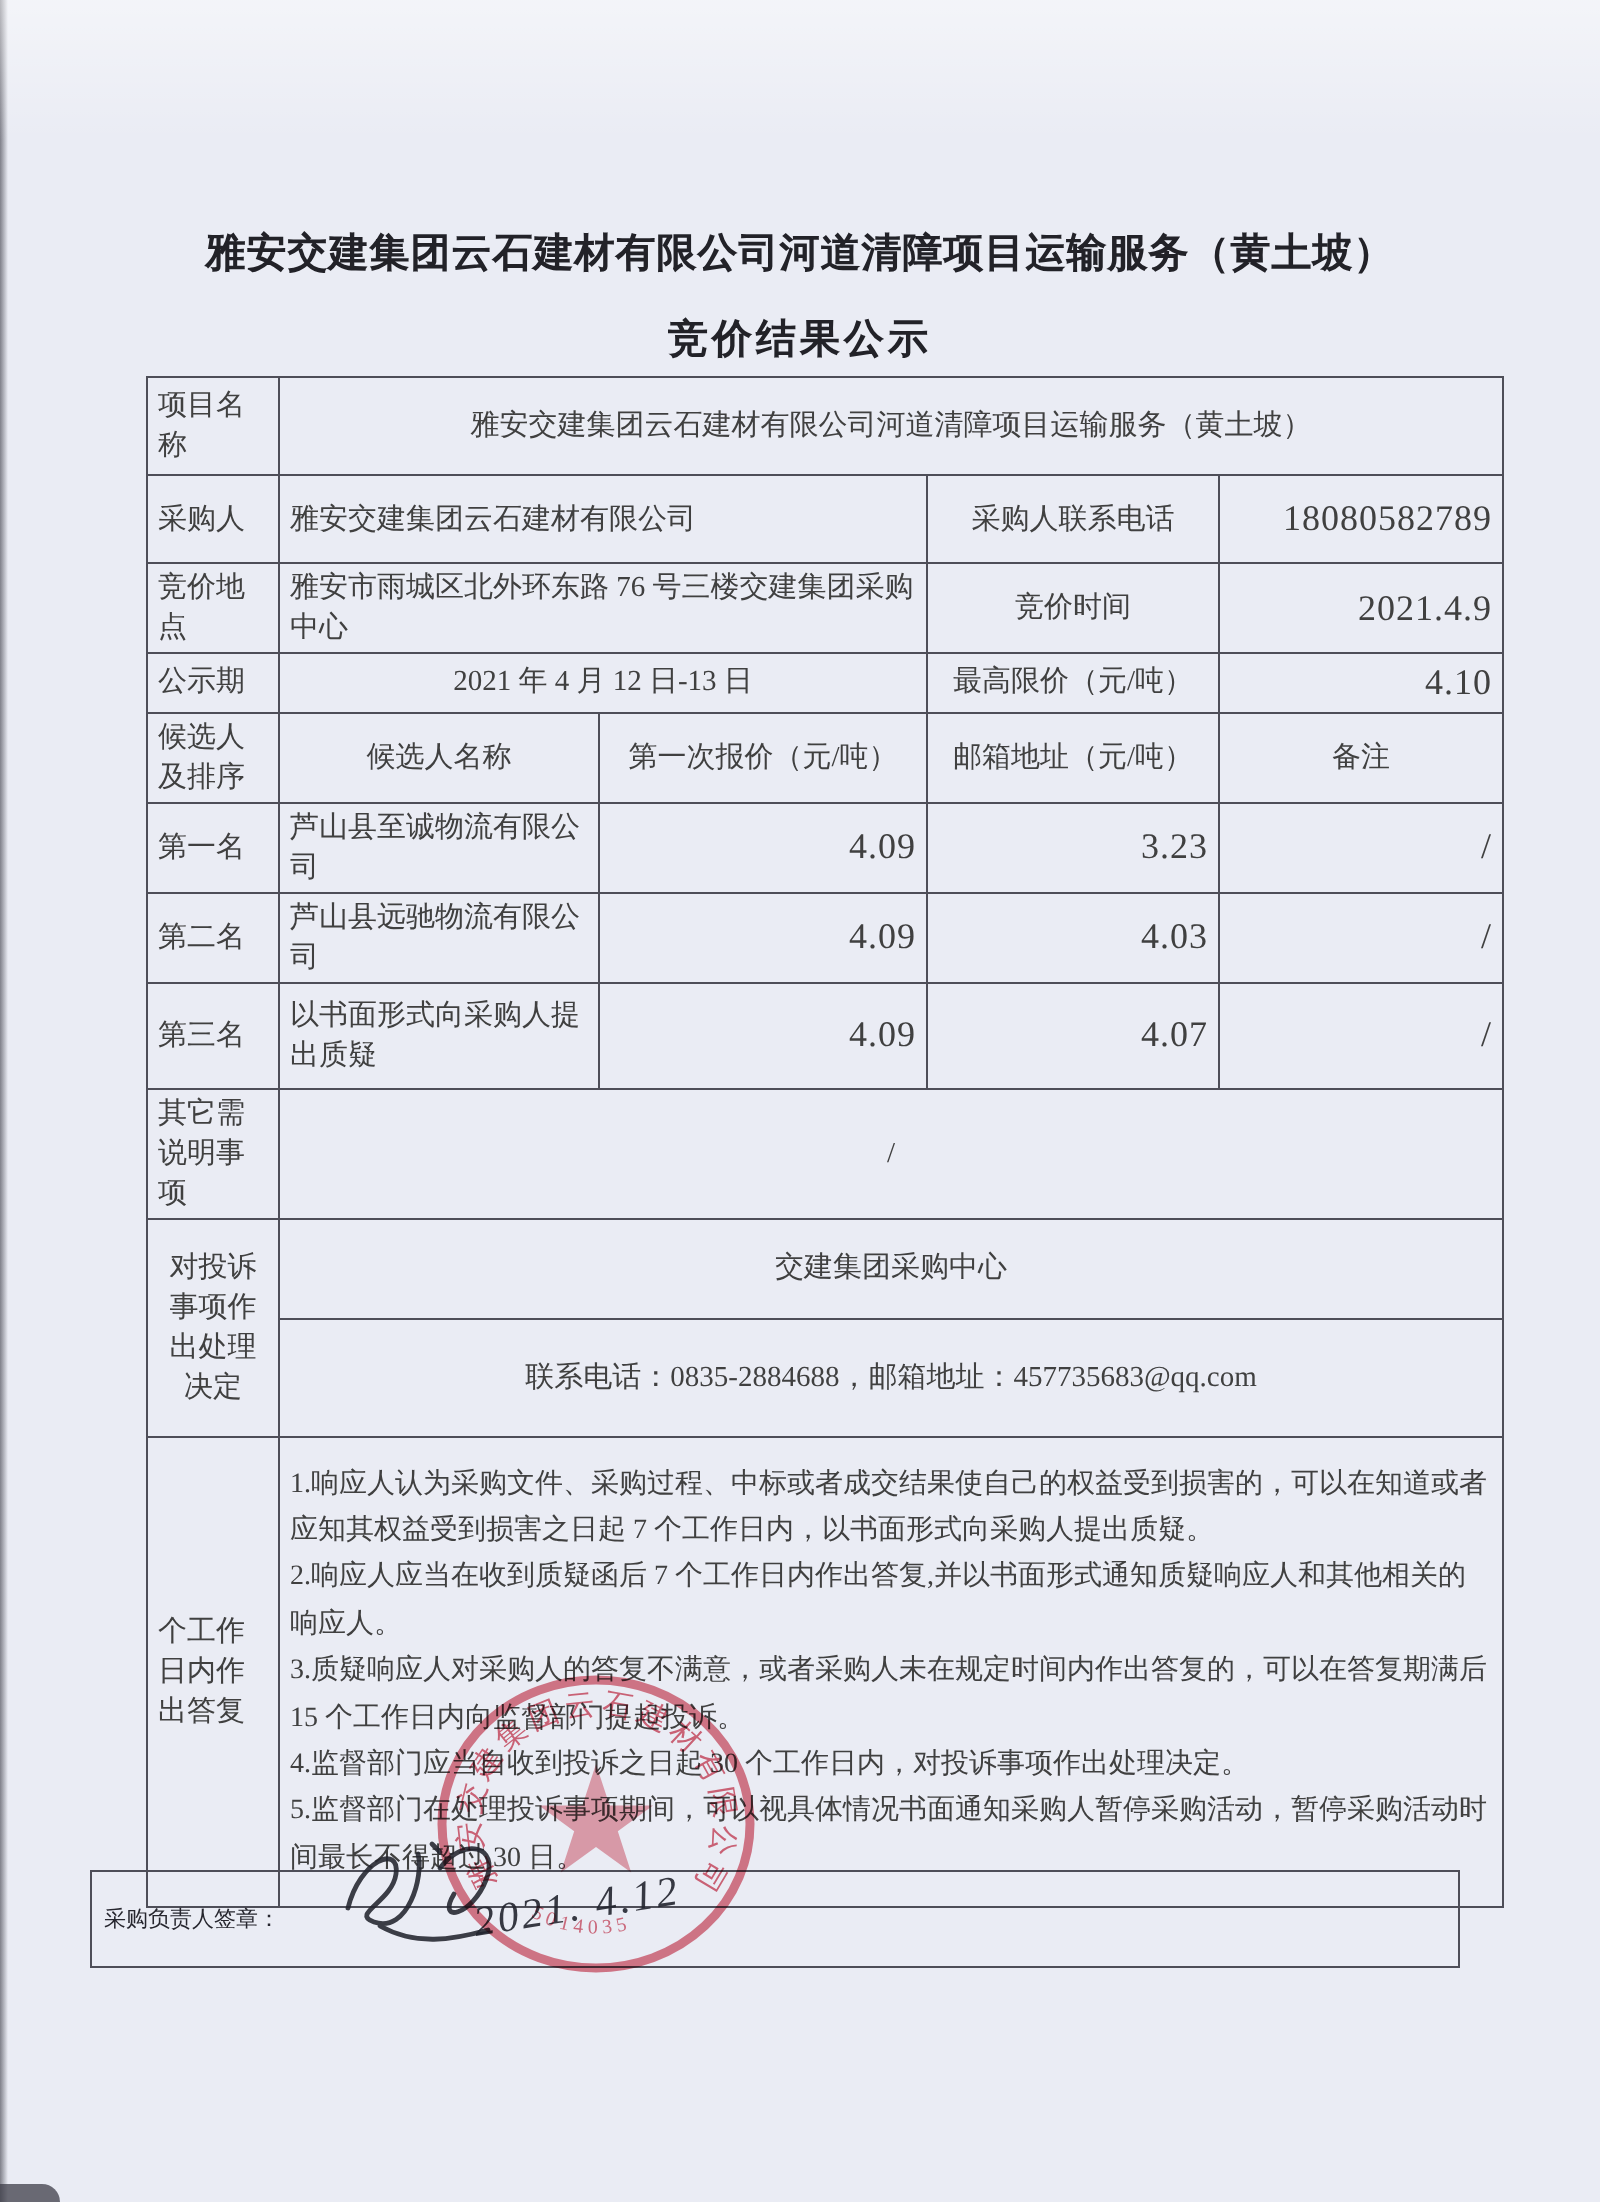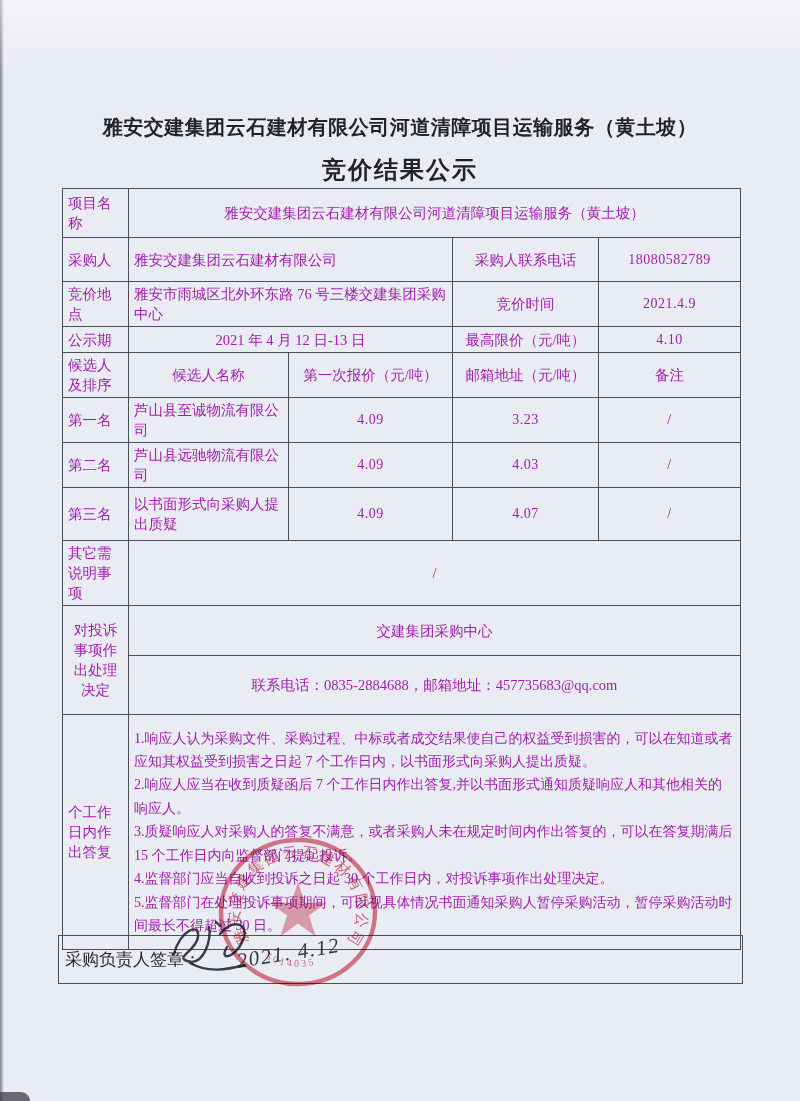--- a/index.html
+++ b/index.html
@@ -29,47 +29,47 @@
     position: absolute; top: 112px; left: 0; width: 100%;
     text-align: center;
     font-family: "Liberation Sans", sans-serif;
     font-weight: 700; font-size: 20px; line-height: 30px;
     color: #222228; letter-spacing: .5px;
   }
   .title2 {
     position: absolute; top: 156px; left: 0; width: 100%;
     text-align: center;
     font-family: "Liberation Sans", sans-serif;
-    font-weight: 700; font-size: 24px; line-height: 28px;
+    font-weight: 700; font-size: 20px; line-height: 28px;
     color: #222228; letter-spacing: 2px;
   }
 
   table.main {
-    position: absolute; left: 62px; top: 188px; width: 678px;
+    position: absolute; left: 73px; top: 188px; width: 678px;
     border-collapse: collapse; table-layout: fixed;
-    font-size: 14.5px; color: #a21caf; padding-left: 48px;
+    font-size: 14.5px; color: #404040; padding-left: 48px;
   }
   table.main td {
     border: 1px solid #4e4e58;
     padding: 2px 5px;
     vertical-align: middle;
     line-height: 1.38;
     word-break: break-all;
   }
   td.ctr { text-align: center; }
-  td.num { text-align: center; font-size: 14px; letter-spacing: .5px; }
+  td.num { text-align: right; font-size: 18px; letter-spacing: .5px; }
   td.lbl { padding-left: 4px; padding-right: 2px; }
 
   .complaint-cell { padding: 8px 8px 8px 7px; }
   .complaint-cell div { line-height: 23.4px; font-size: 14px; text-align: left; }
 
   table.sign {
-    position: absolute; left: 58px; top: 935px; width: 685px;
+    position: absolute; left: 45px; top: 935px; width: 685px;
     border-collapse: collapse; table-layout: fixed;
-    font-size: 17px;
+    font-size: 11px;
   }
   table.sign td {
     border: 1px solid #4e4e58;
     height: 48px; padding: 2px 6px; vertical-align: middle;
   }
 
   .stamp {
     position: absolute; left: 212px; top: 833px; width: 172px; height: 158px;
     mix-blend-mode: multiply; opacity: .9; pointer-events: none;
   }

